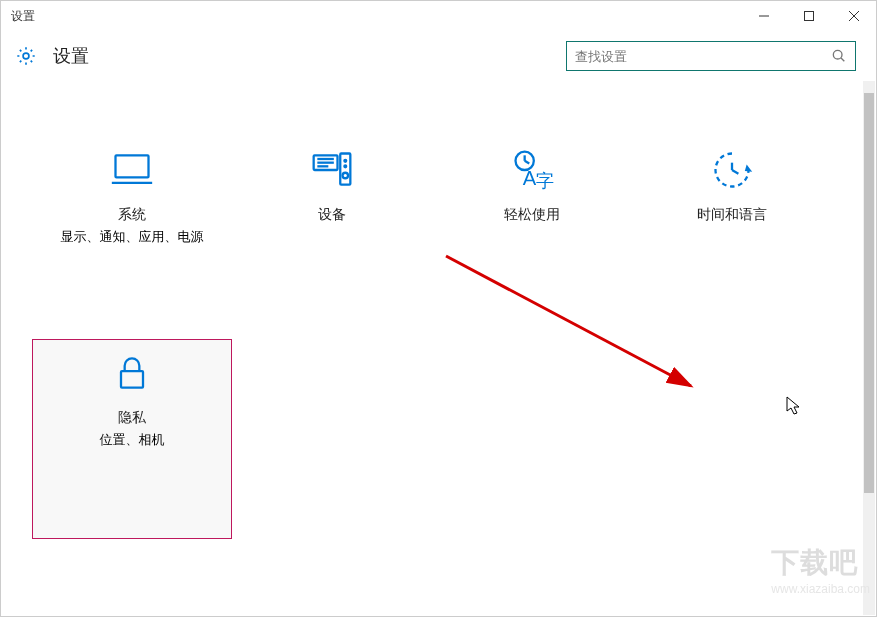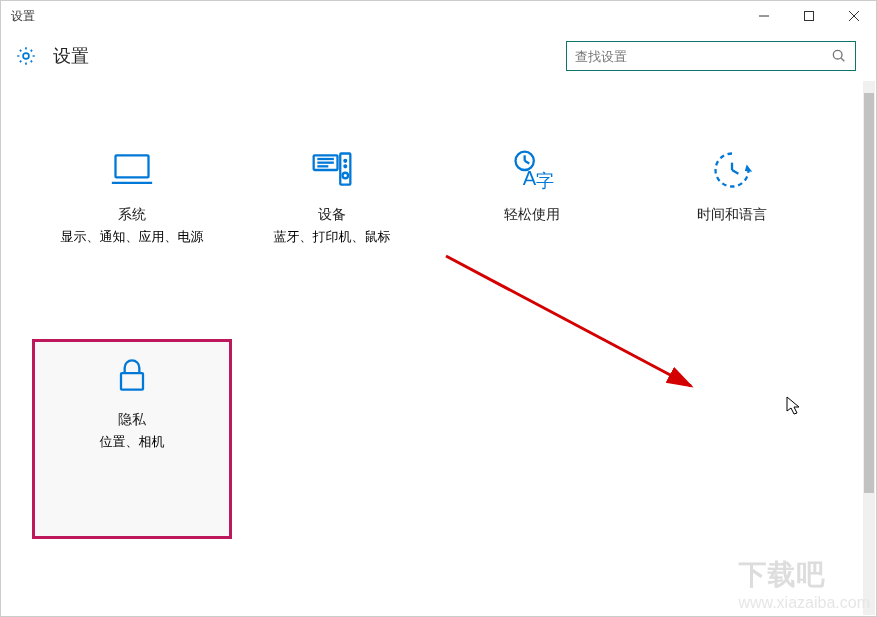--- a/index.html
+++ b/index.html
@@ -79,21 +79,21 @@
   .tile {
     width: 200px;
     display: flex;
     flex-direction: column;
     align-items: center;
     text-align: center;
     padding: 12px 10px;
     cursor: pointer;
   }
   .tile.hover {
-    border: 3px solid #be185d;
+    border: 1px solid #be185d;
     background: #f8f8f8;
     padding: 11px 9px;
     min-height: 200px;
   }
   .tile-icon {
     width: 44px; height: 44px;
     color: #0078d7;
     margin-bottom: 14px;
     display:flex; align-items:center; justify-content:center;
   }
@@ -119,29 +119,29 @@
     pointer-events: none;
   }
   .cursor {
     position: absolute;
     left: 785px; top: 395px;
     width: 16px; height: 20px;
     pointer-events:none;
   }
   .watermark {
     position: absolute;
-    right: 6px; bottom: 4px;
+    right: 6px; bottom: 20px;
     color: #ddd;
     font-size: 28px;
     font-weight: bold;
     letter-spacing: 1px;
     user-select: none;
     pointer-events: none;
   }
-  .watermark small { font-size: 16px; display:block; letter-spacing:0; color:#e6e6e6; font-weight:normal; text-align:right;}
+  .watermark small { font-size: 12px; display:block; letter-spacing:0; color:#e6e6e6; font-weight:normal; text-align:right;}
 </style>
 </head>
 <body>
 
 <div class="titlebar">
   <span>设置</span>
   <span class="titlebar-title"></span>
   <div class="win-controls">
     <div class="win-btn">
       <svg width="10" height="10">
@@ -198,21 +198,20 @@
           <line x1="8" y1="12" x2="26" y2="12"></line>
             <line x1="8" y1="16" x2="26" y2="16"></line>
             <line x1="8" y1="20" x2="20" y2="20"></line>
           <rect x="33" y="6" width="11" height="34" rx="1"></rect>
           <circle cx="38.5" cy="30" r="3"></circle>
             <circle cx="38.5" cy="14" r="1" fill="currentColor"></circle>
             <circle cx="38.5" cy="20" r="1" fill="currentColor"></circle>
         </svg>
       </div>
       <div class="tile-title">设备</div>
-      <div class="tile-sub">蓝牙、打印机、鼠标</div>
     </div>
 
 
 
 
     <div class="tile">
       <div class="tile-icon">
         <svg viewBox="0 0 48 48" fill="none" stroke="currentColor" stroke-width="2.5">
           <circle cx="16" cy="14" r="10"></circle>
           <line x1="16" y1="8" x2="16" y2="14"></line>

